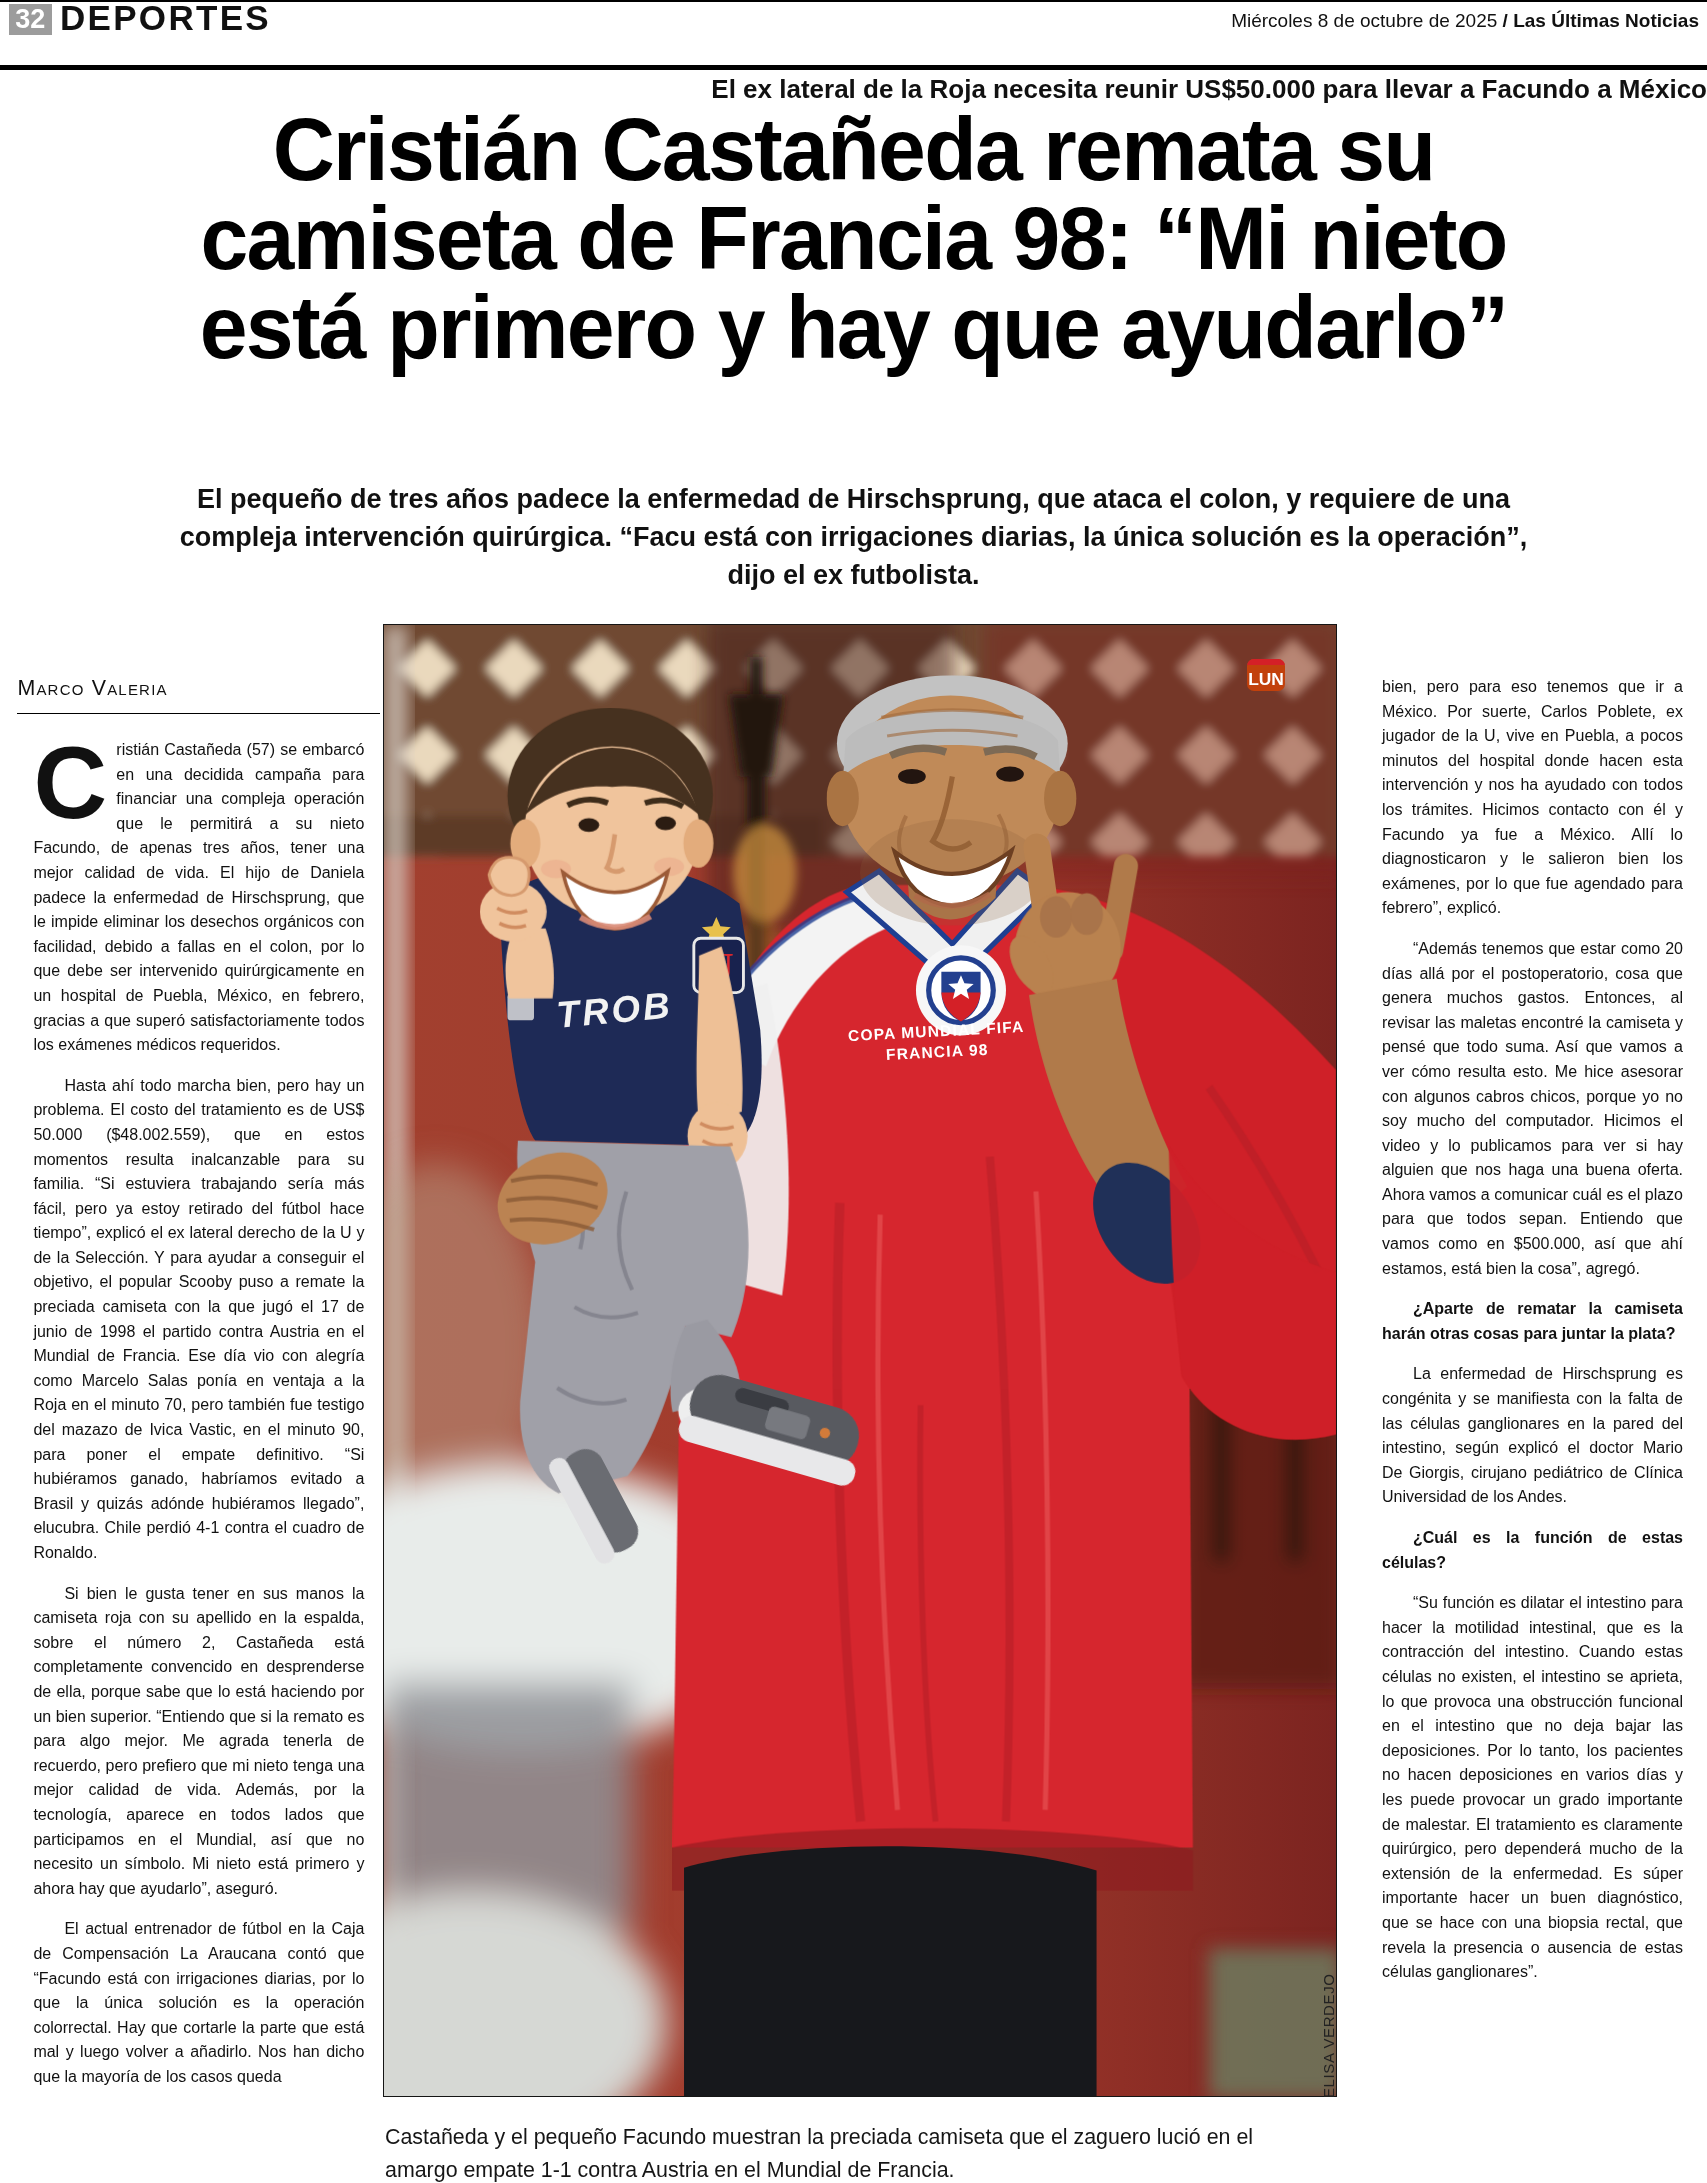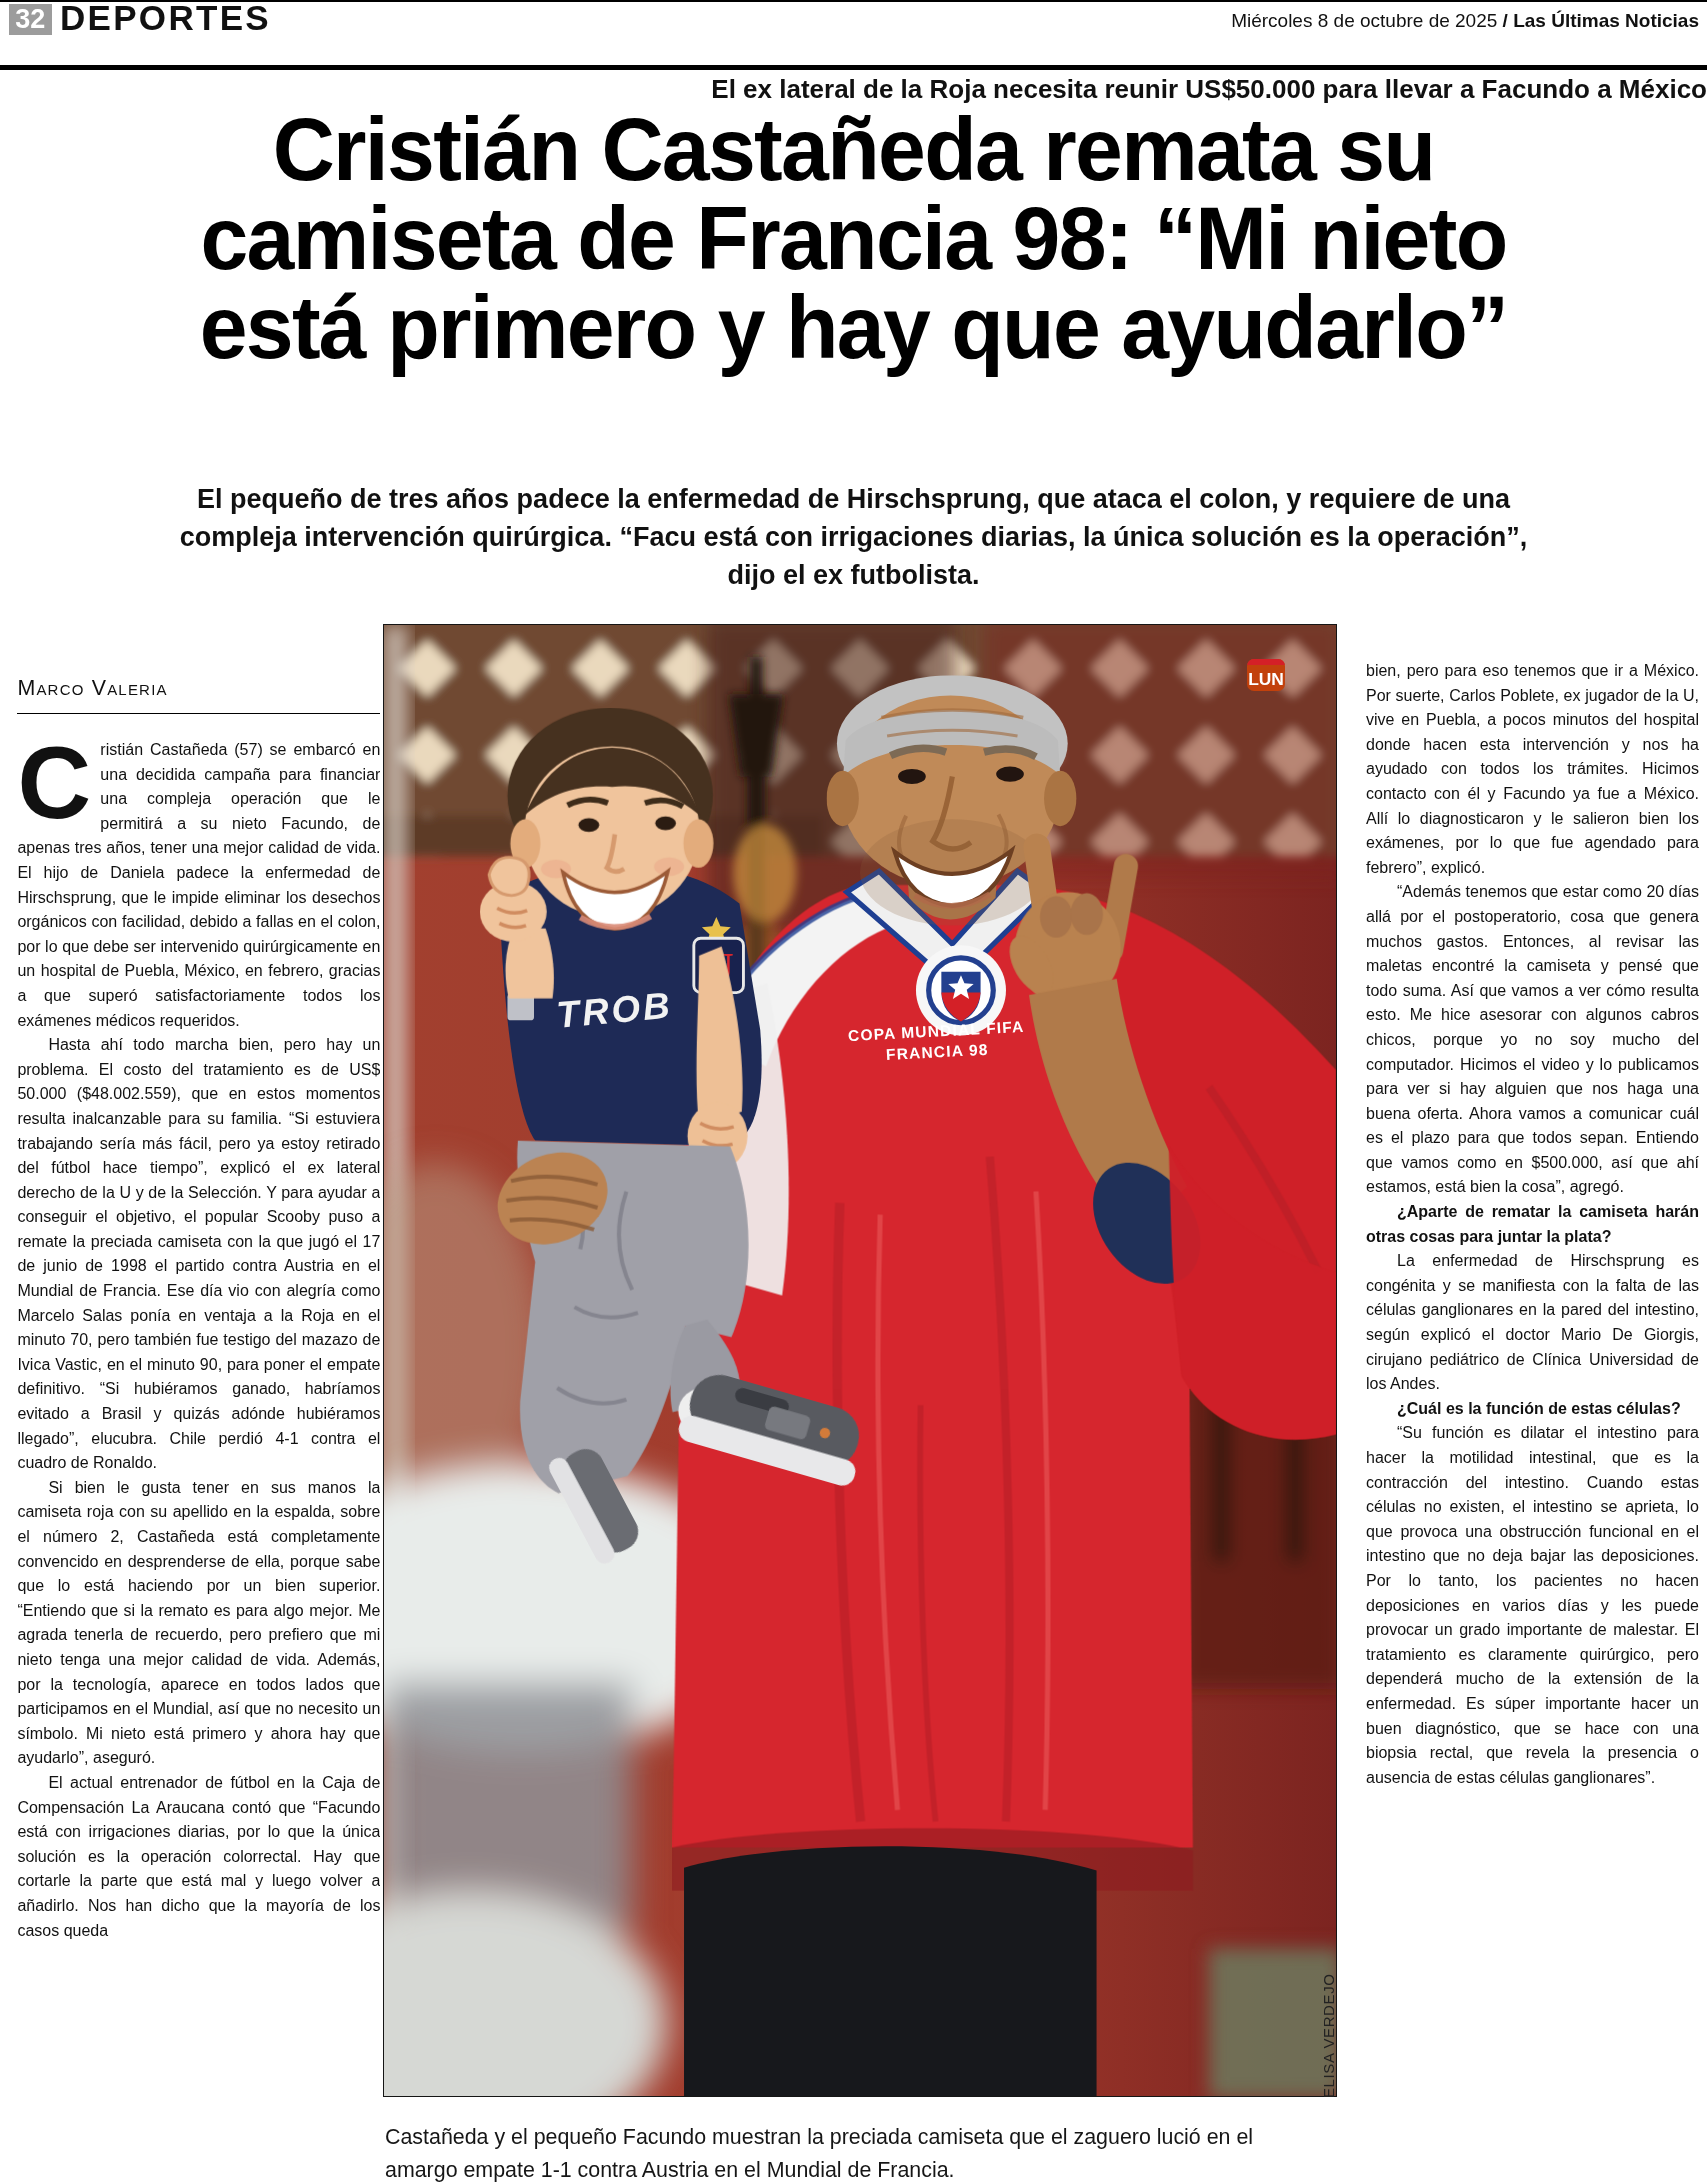--- a/index.html
+++ b/index.html
@@ -21,21 +21,21 @@
     font-size:86px;line-height:89px;font-weight:bold;letter-spacing:-1.7px;color:#000;}
   .headline span{display:block;transform:scaleY(1.04);}
   .deck{position:absolute;left:159px;top:480px;width:1389px;text-align:center;
     font-size:27px;line-height:38px;font-weight:bold;}
   
   .col{position:absolute;overflow:hidden;}
   .col-left{left:17.4px;top:676px;width:363px;height:1507px;}
   .col-right{left:1366px;top:659px;width:333px;height:1525px;}
   .byline{font-size:21.4px;font-variant:small-caps;letter-spacing:1.2px;
     border-bottom:1.7px solid #000;padding-bottom:12px;margin-bottom:24px;}
-  .col p{margin:0;font-size:16px;line-height:24.6px;text-align:justify;text-indent:31px;}
+  .col p{margin:16px;font-size:16px;line-height:24.6px;text-align:justify;text-indent:31px;}
   .col p.noindent{text-indent:0;}
   .col p.q{font-weight:bold;}
   .dropcap{float:left;font-weight:bold;font-size:102px;line-height:80px;padding:4.6px 9.3px 0 0;}
   
   figure.photo{position:absolute;left:383px;top:624px;width:952px;height:1471px;
     margin:0;border:1.7px solid #151515;background:#a23a2c;overflow:hidden;}
   .lun-badge{position:absolute;top:34px;right:51px;width:38px;height:32px;border-radius:7px;
     background:#c2410c;overflow:hidden;display:flex;align-items:flex-end;justify-content:center;}
   .lun-badge::before{content:"";position:absolute;top:0;left:0;right:0;height:6.4px;background:#d42027;}
   .lun-badge span{color:#fff;font-weight:bold;font-size:17.4px;line-height:24px;letter-spacing:0px;}

